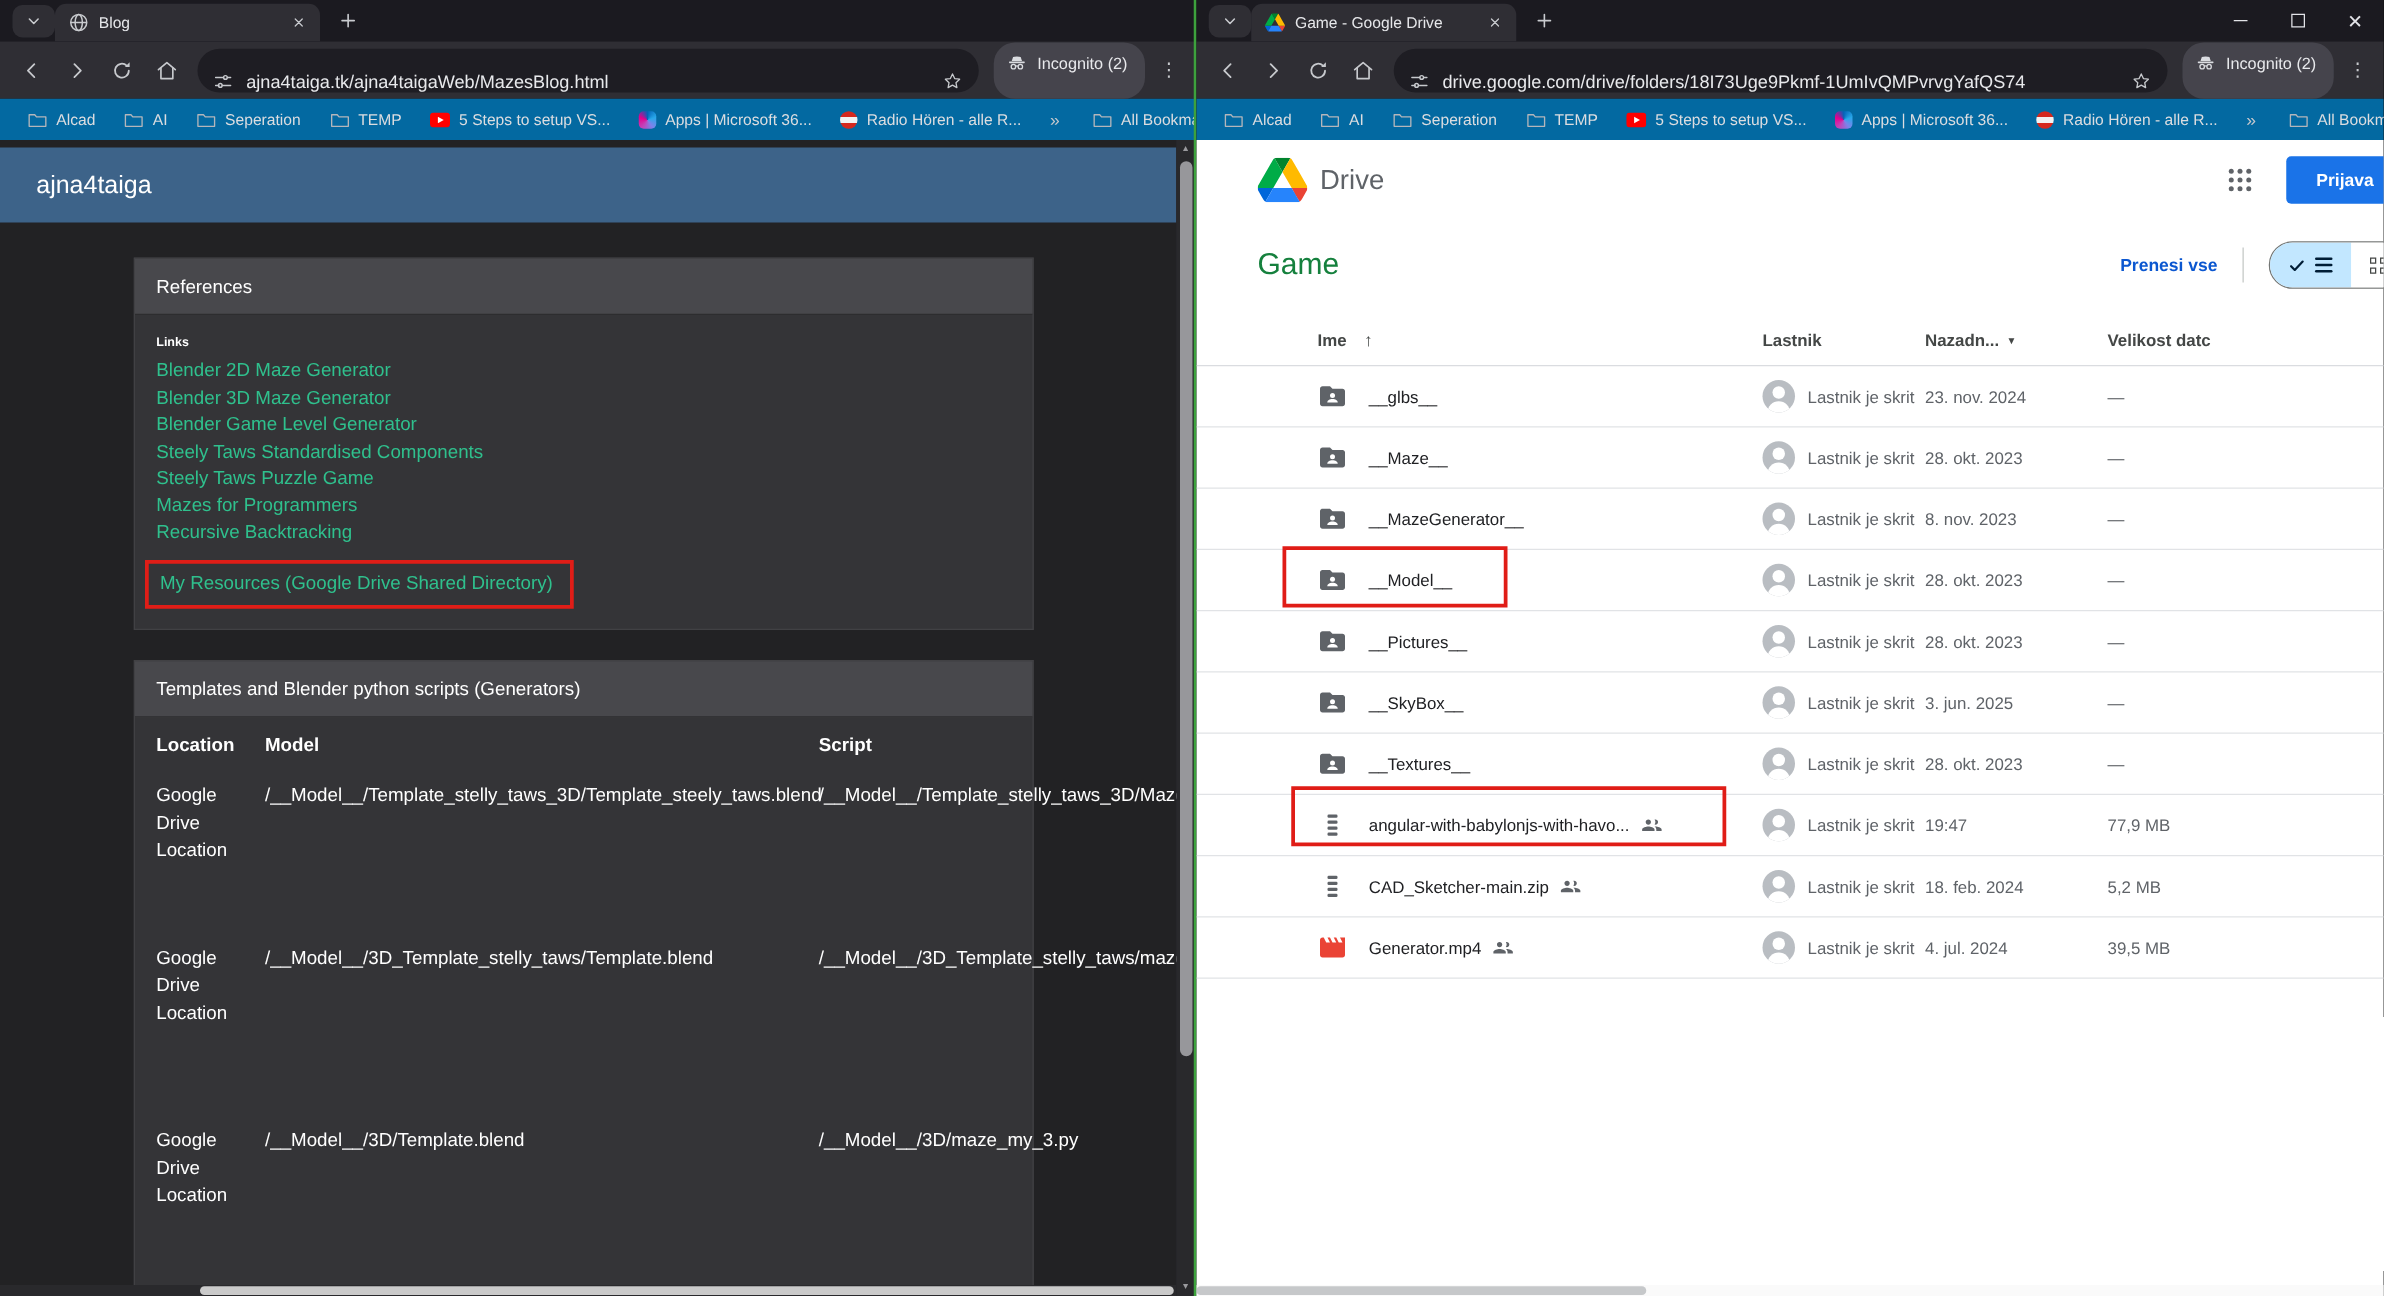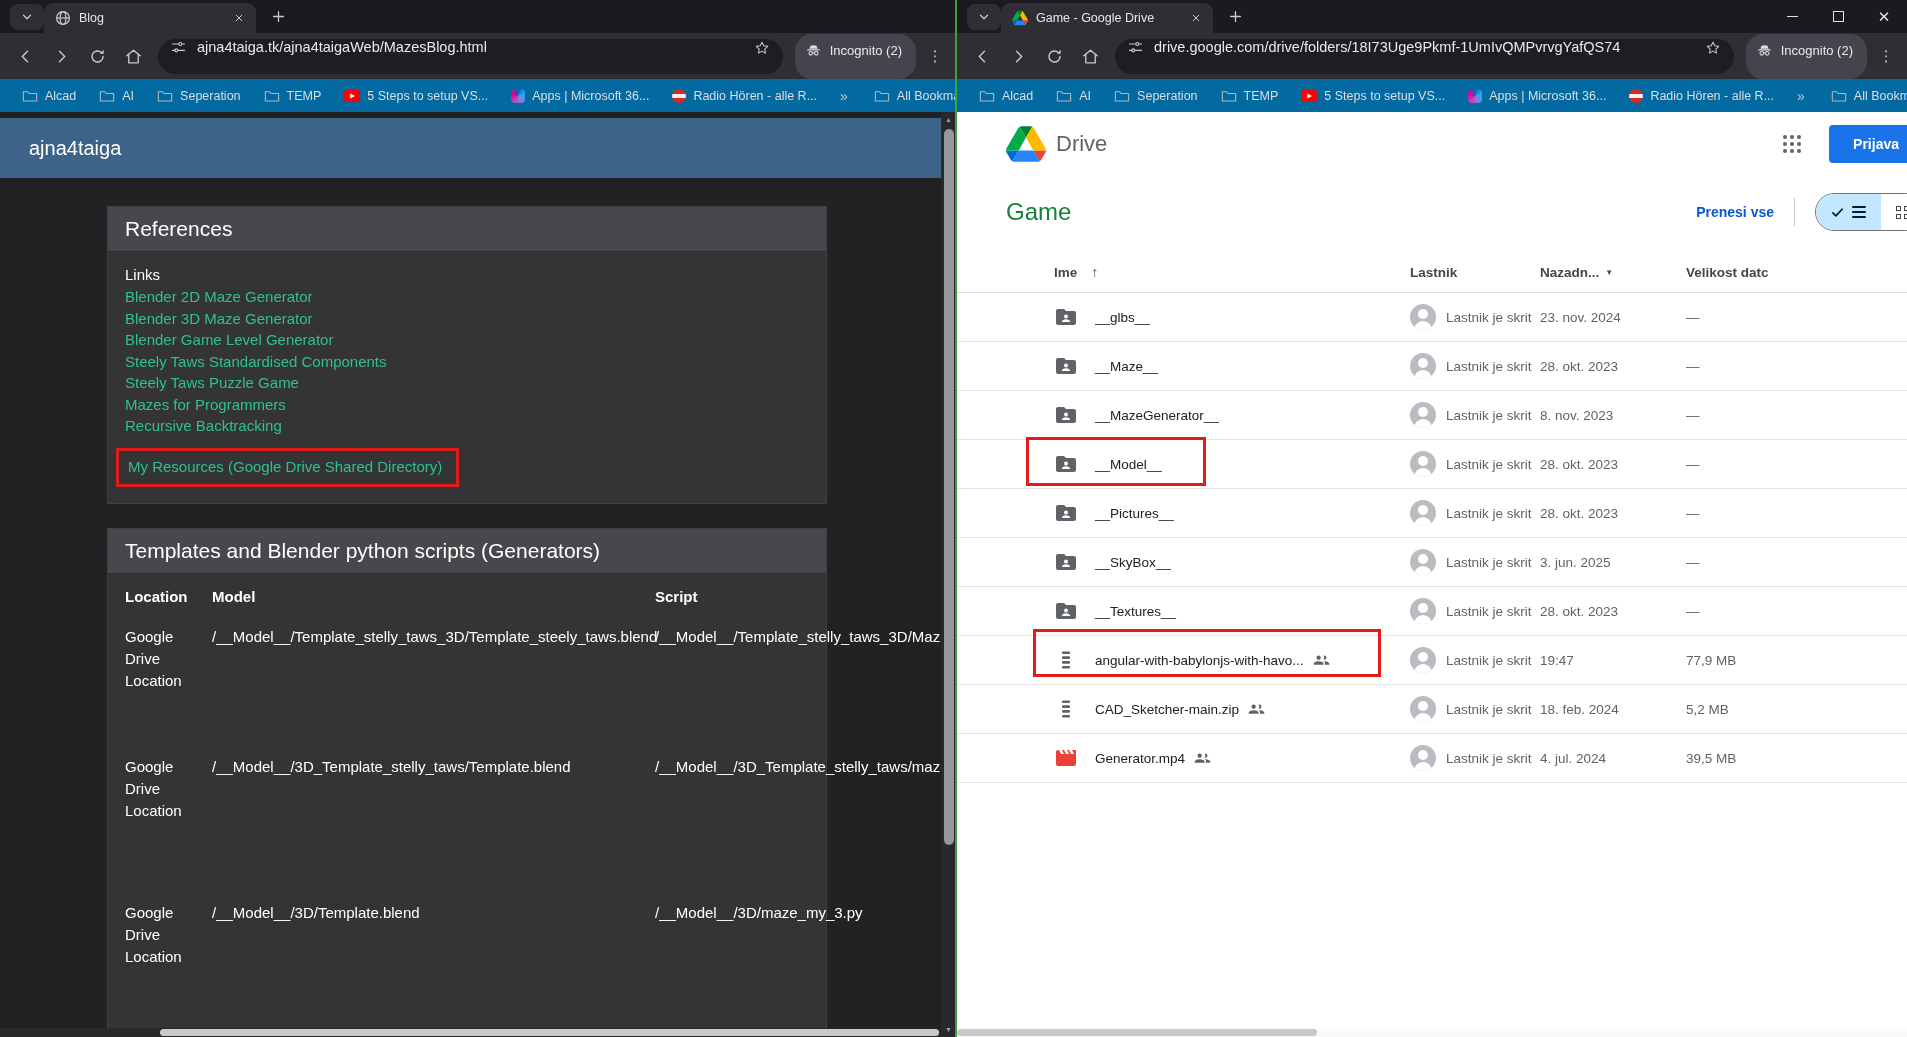--- a/index.html
+++ b/index.html
@@ -29,21 +29,21 @@
   .newtab svg{width:13px;height:13px}
   .wincontrols{position:absolute;right:0;top:0;height:33px;display:flex;align-items:stretch}
   .wc{width:46px;display:flex;align-items:center;justify-content:center;color:#e3e4e8}
   .wc-min i{display:block;width:11px;height:1.5px;background:#e3e4e8}
   .wc-max i{display:block;width:9px;height:9px;border:1.2px solid #e3e4e8}
   .wc-close{font-size:15px;font-weight:normal}
 
   .toolbar{height:46px;background:#2f2e34;display:flex;align-items:center;padding:0 8px;gap:2px}
   .navbtn{width:34px;height:34px;display:flex;align-items:center;justify-content:center;color:#c7c9cd;flex:0 0 auto}
   .navbtn svg{width:19px;height:19px}
-  .omnibox{flex:1;height:35px;background:#1e1d23;border-radius:18px;display:flex;align-items:flex-start;
+  .omnibox{flex:1;height:35px;background:#1e1d23;border-radius:18px;display:flex;align-items:flex-end;
            padding:0 12px;margin:0 6px;color:#e8e9ec;font-size:14.5px;gap:10px;min-width:0}
   .omnibox .tune{width:17px;height:17px;color:#c7c9cd;flex:0 0 auto}
   .omnibox .url{flex:1;white-space:nowrap;overflow:hidden}
   .omnibox .star{width:18px;height:18px;color:#c7c9cd;flex:0 0 auto}
   .incog-badge{height:33px;border-radius:17px;background:#45444c;display:flex;align-items:center;
                padding:0 14px 12px 10px;gap:8px;color:#e8e9ec;font-size:13px;margin:0 4px;flex:0 0 auto}
   .incog-badge svg{width:17px;height:17px;color:#dadce0}
   .kebab{width:26px;height:26px;color:#c7c9cd;display:flex;align-items:center;justify-content:center;font-size:15px;flex:0 0 auto}
 
   .bookmarks{height:33px;background:#0369a1;display:flex;align-items:center;padding:0 22px;
@@ -63,23 +63,23 @@
 
   
   .blog{background:#222224;color:#fff}
   .blog-inner{width:941px}
   .banner{margin-top:6px;height:60px;background:#3d6389;display:flex;align-items:center;
           padding-left:29px;font-size:20px;color:#fff;box-sizing:border-box}
   .panel{width:720px;margin-left:107px;background:#343437;border:1px solid #414144;box-sizing:border-box}
   .panel-refs{margin-top:28px}
   .panel-tpl{margin-top:24px}
   .panel-h{height:44px;background:#48484c;display:flex;align-items:center;padding:0 17px;
-           font-size:21px;border-bottom:1px solid #2d2d2f}
+           font-size:15px;border-bottom:1px solid #2d2d2f}
   .panel-b{padding:12px 17px 16px}
-  .links-h{font-weight:normal;font-size:15px;line-height:22px}
+  .links-h{font-weight:bold;font-size:10px;line-height:22px}
   .bloglink{display:block;color:#2fc08d;font-size:15px;line-height:21.5px;text-decoration:none}
   .hl-box{display:inline-block;border:3px solid #e01d17;margin:11px 0 0 -9px;padding:5px 14px 7px 9px}
   .trow{display:grid;grid-template-columns:87px 443px 1fr;font-size:15px;align-items:start}
   .trow.head{font-weight:bold;margin-bottom:18px}
   .trow .loc{font-weight:normal;line-height:22px}
   .trow .cell{line-height:22px}
   .trow .script{white-space:nowrap;overflow:visible}
   .row-1{height:130px}
   .row-2,.row-3{height:146px}
 

